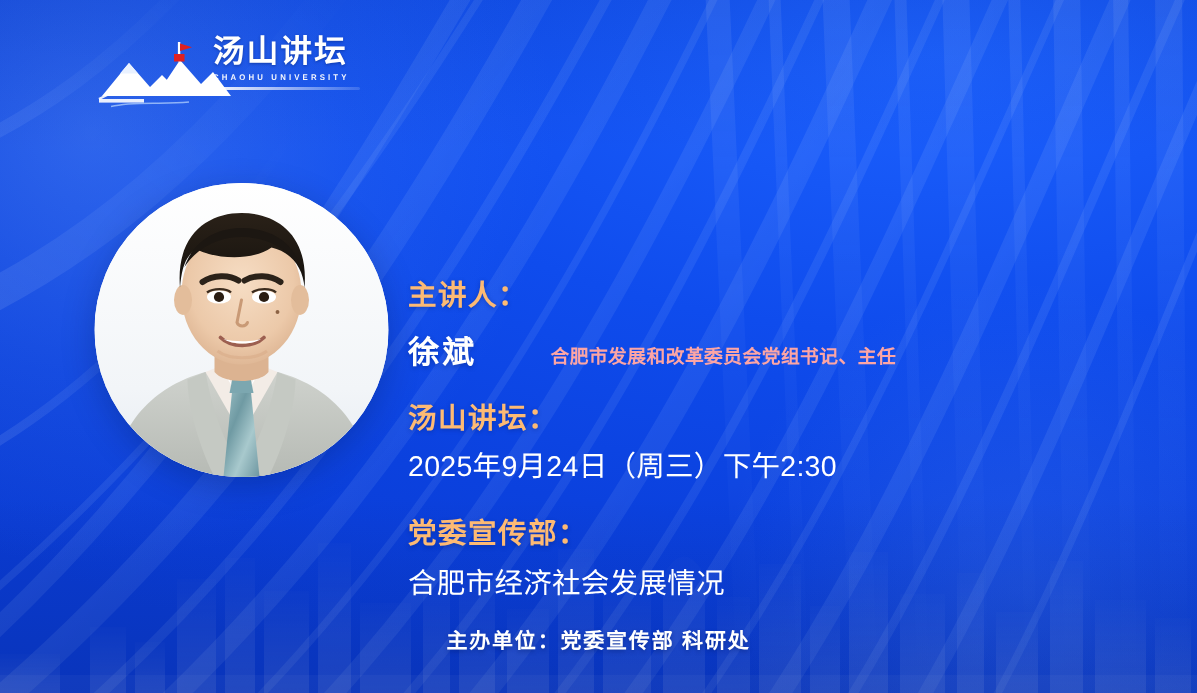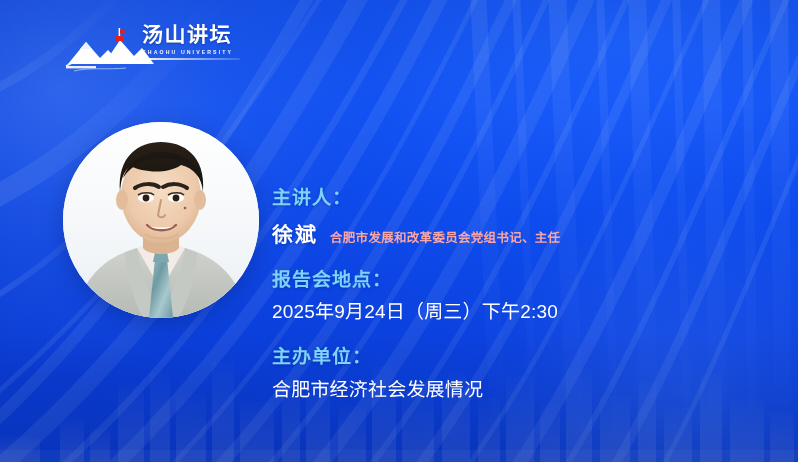--- a/index.html
+++ b/index.html
@@ -170,31 +170,32 @@
   
   .info {
     position: absolute;
     left: 272px;
     top: 186px;
     width: 420px;
   }
   .info-label {
     font-size: 19px;
     font-weight: 700;
-    color: #7dd3fc;
+    color: #fdba74;
     letter-spacing: 1px;
     line-height: 1.3;
     white-space: nowrap;
     text-shadow: 0 1px 3px rgba(3,28,104,0.35);
   }
   .info-row {
     display: flex;
     align-items: baseline;
     margin-top: 7px;
     white-space: nowrap;
+    gap: 37px;
   }
   .speaker-name {
     font-size: 21px;
     font-weight: 700;
     color: #ffffff;
     letter-spacing: 2px;
     text-shadow: 0 1px 3px rgba(3,28,104,0.35);
   }
   .speaker-title {
     margin-left: 12px;
@@ -436,21 +437,22 @@
   </div>
 
   <div class="info">
 
     <div class="info-label">主讲人：</div>
     <div class="info-row">
       <span class="speaker-name">徐斌</span>
       <span class="speaker-title">合肥市发展和改革委员会党组书记、主任</span>
     </div>
 
-    <div class="info-label gap-lg">报告会地点：</div>
+    <div class="info-label gap-lg">汤山讲坛：</div>
     <div class="info-value">2025年9月24日（周三）下午2:30</div>
 
-    <div class="info-label gap-lg">主办单位：</div>
+    <div class="info-label gap-lg">党委宣传部：</div>
     <div class="info-value">合肥市经济社会发展情况</div>
   </div>
 
+  <div class="organizer">主办单位：党委宣传部  科研处</div>
 
 </div>
 
 </body></html>

